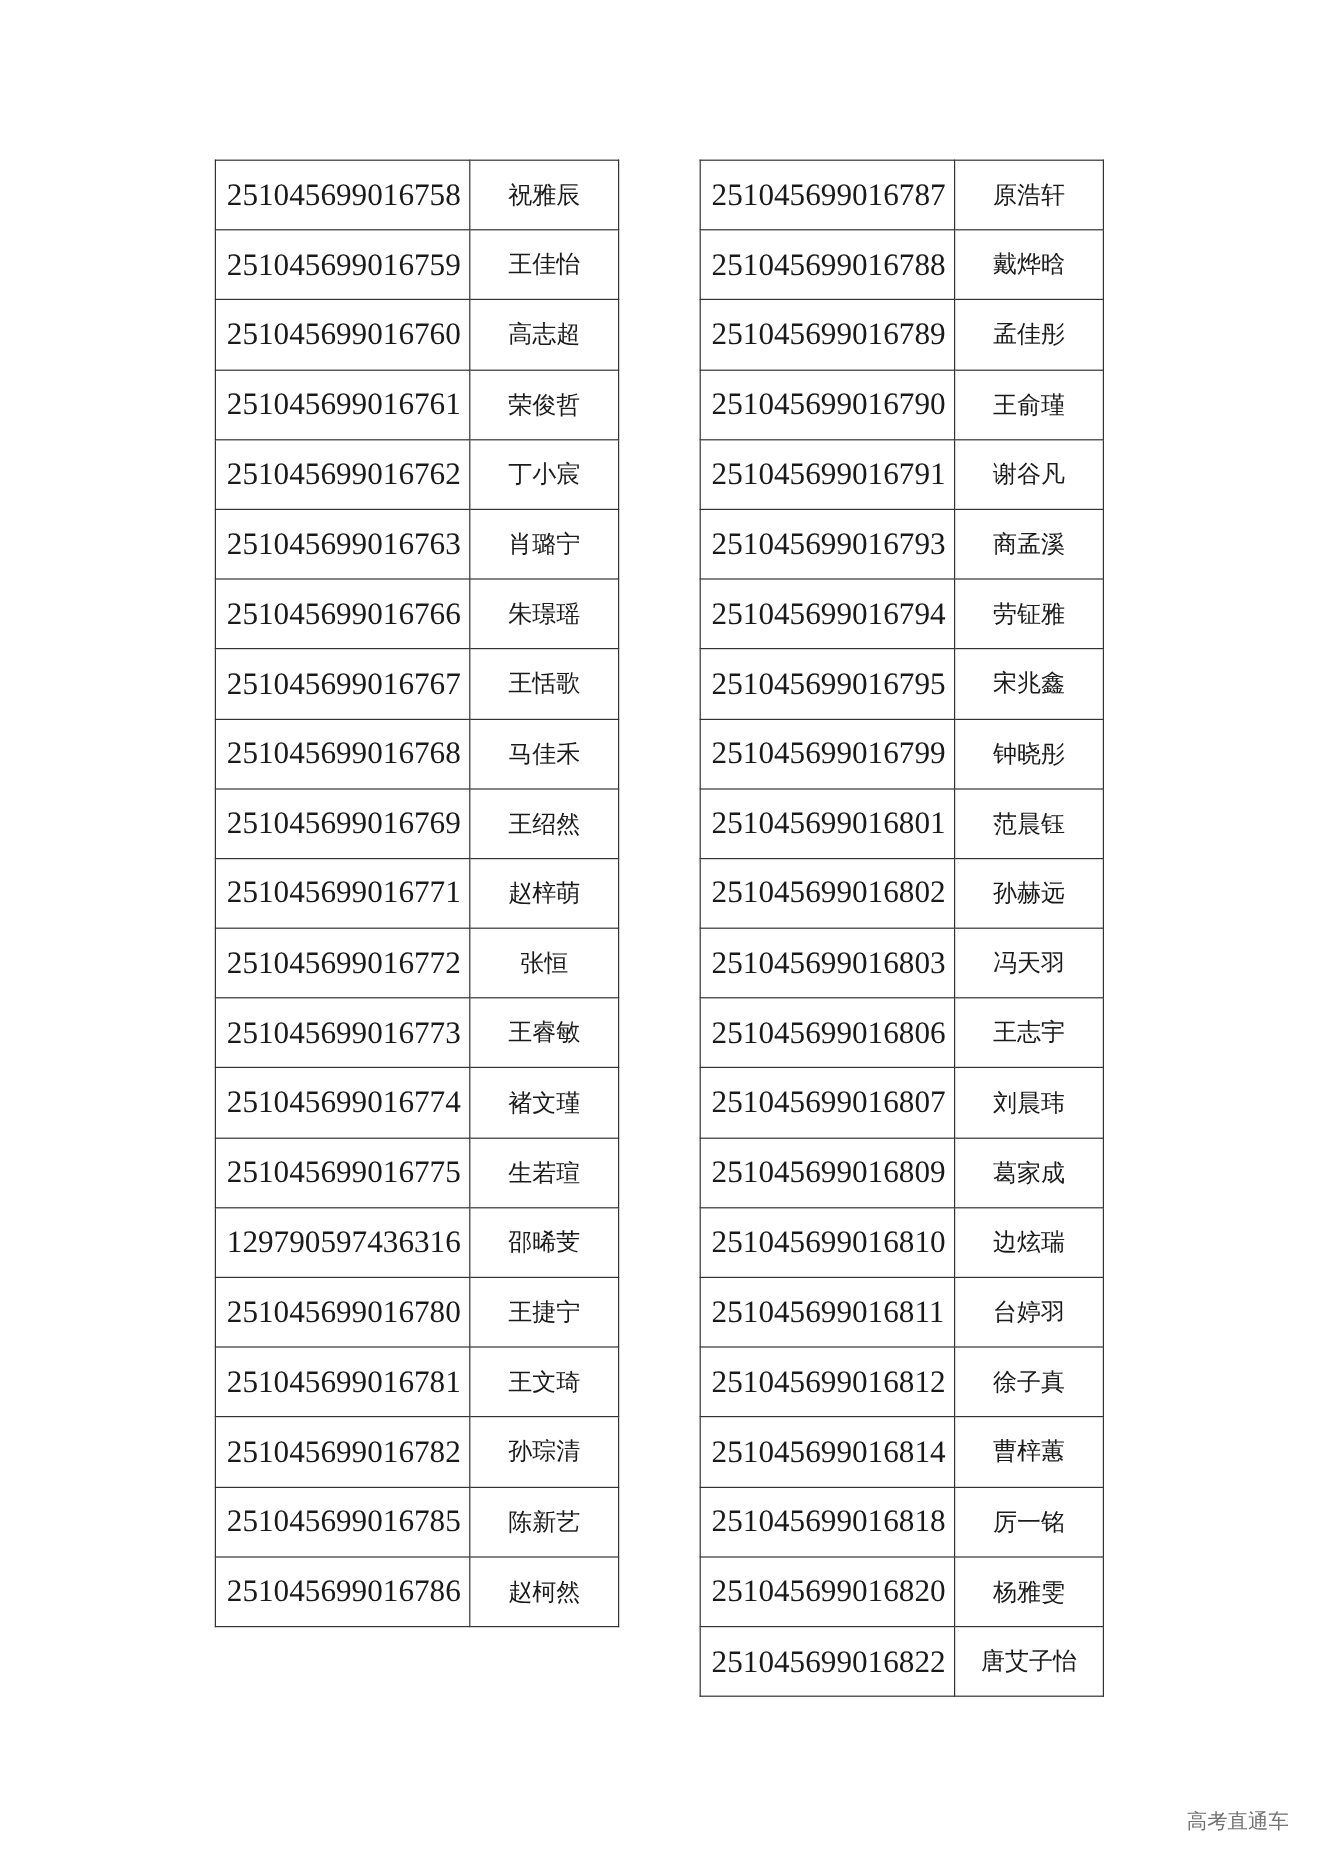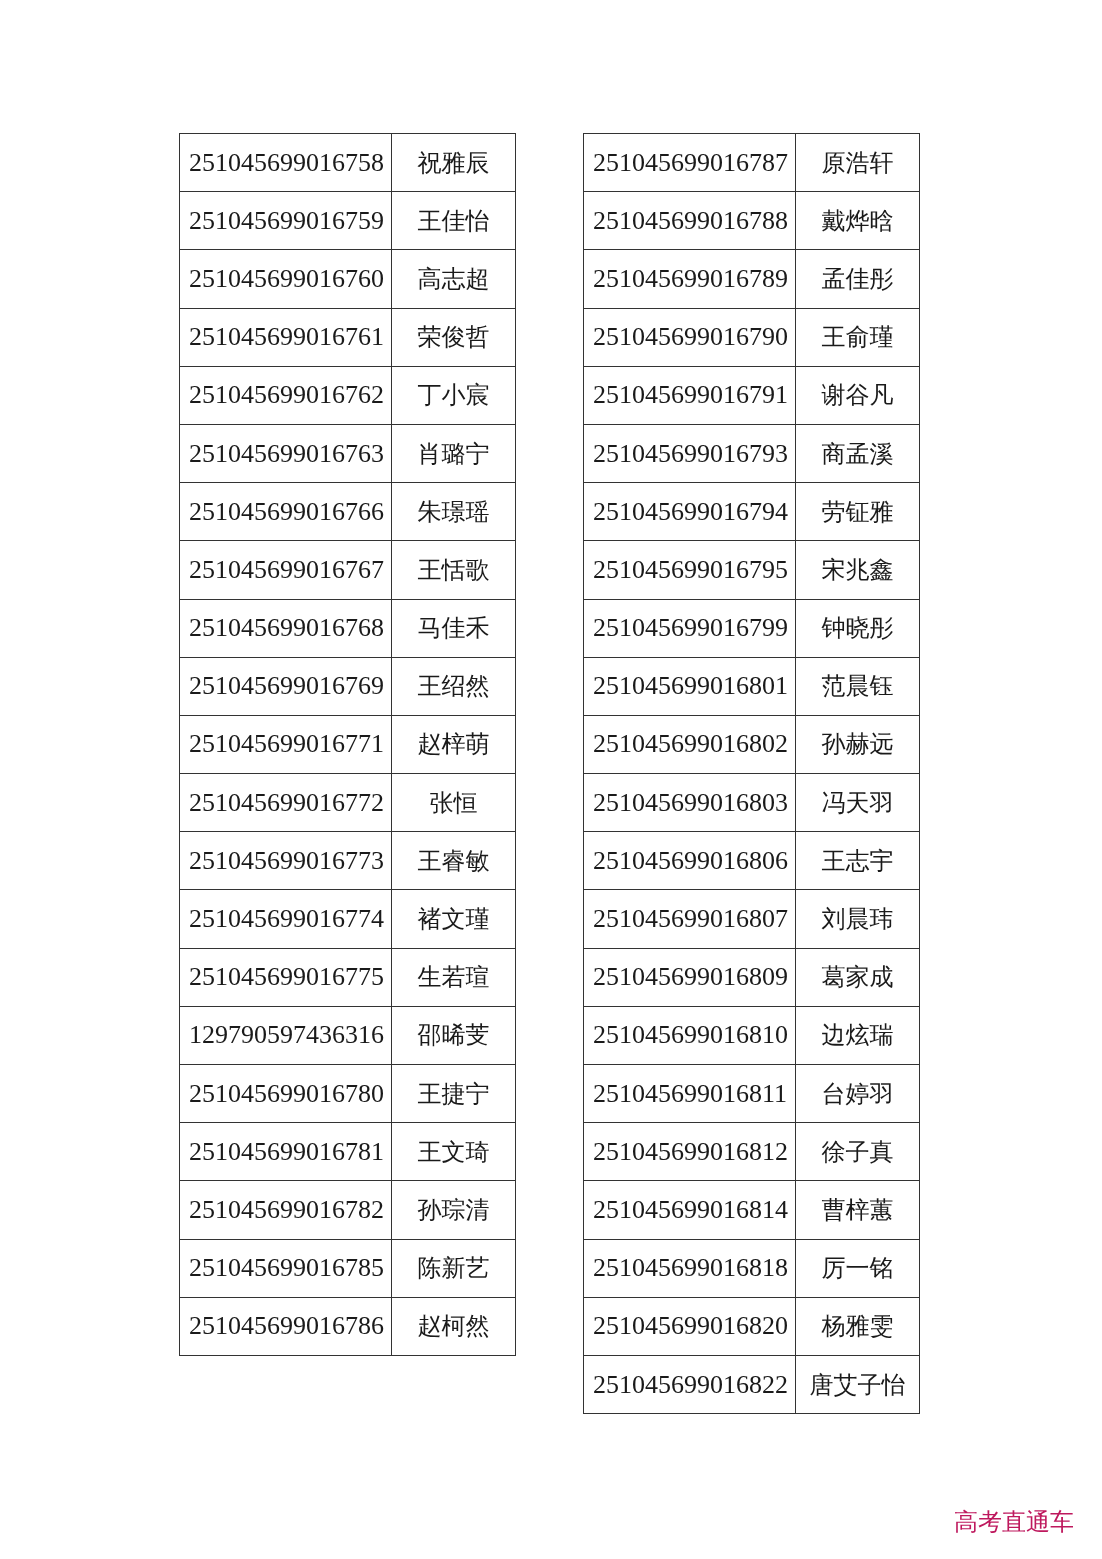--- a/index.html
+++ b/index.html
@@ -13,26 +13,26 @@
   .roster.left { left: 179px; border-radius: 24px; }
   .roster.right { left: 583px; }
   .roster td {
     border: 1.5px solid #333333;
     height: 57.2px;
     padding: 0;
     font-size: 24px;
     vertical-align: middle;
   }
   .roster td.id { width: 212px; text-align: left; padding-left: 9px; box-sizing: border-box; letter-spacing: 0px; font-family: "Liberation Serif", "DejaVu Serif", serif; font-size: 26px; }
-  .roster td.name { width: 123px; text-align: center; font-family: "DejaVu Sans", "Liberation Sans", sans-serif; font-size: 24px; }
+  .roster td.name { width: 123px; text-align: center; font-family: "DejaVu Sans", "Liberation Sans", sans-serif; font-size: 20px; }
   .roster.right td.name { width: 123px; }
   .watermark {
     position: absolute; right: 28px; top: 1506px;
     font-family: "DejaVu Sans", "Liberation Sans", sans-serif;
-    font-size: 24px; color: #be185d;
+    font-size: 17px; color: #737373;
   }
 </style>
 </head>
 <body>
 
 <table class="roster left">
   <tbody id="left-body">
       <tr>
         <td class="id">251045699016758</td>
         <td class="name">祝雅辰</td>

